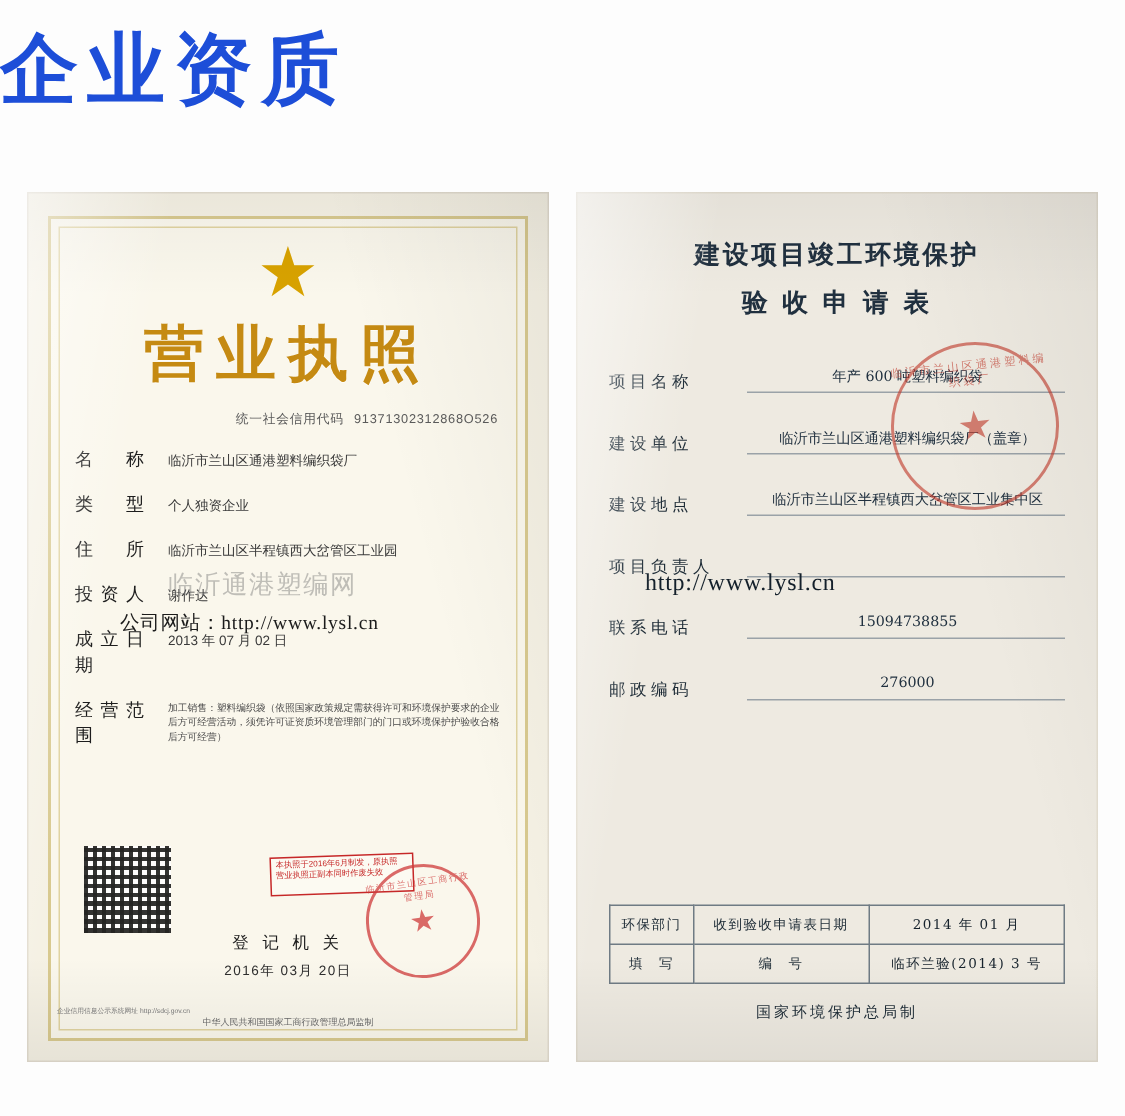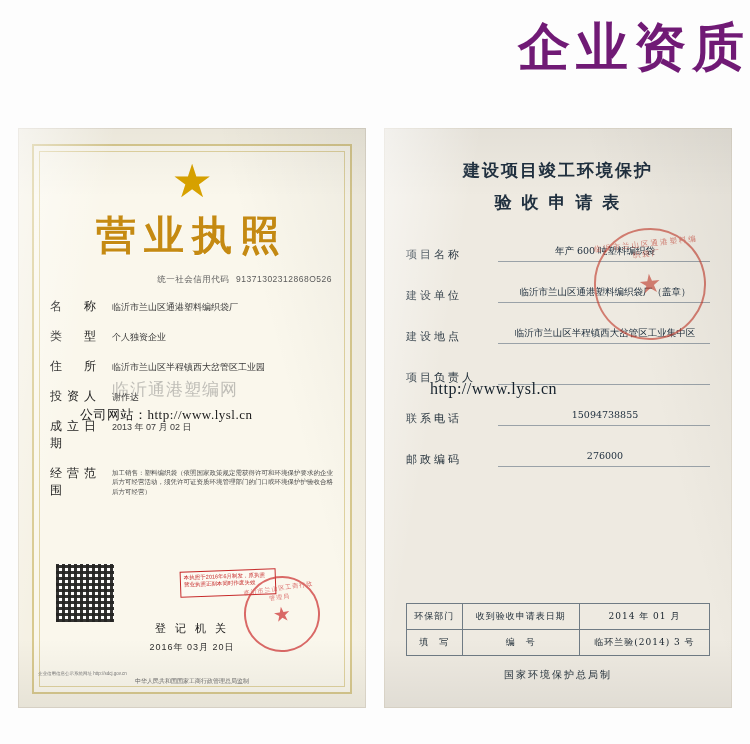--- a/index.html
+++ b/index.html
@@ -18,26 +18,26 @@
     width: 750px;
     height: 744px;
     background: #fdfdfd;
   }
   
   .page-title {
     position: absolute;
     top: 18px;
     left: 0;
     width: 750px;
-    text-align: right;
+    text-align: left;
     font-family: "DejaVu Serif", serif;
     font-size: 52px;
     font-weight: bold;
     letter-spacing: 6px;
-    color: #701a75;
+    color: #1d4ed8;
     line-height: 1.1;
   }
   
   .docs {
     position: absolute;
     top: 128px;
     left: 18px;
     width: 714px;
     height: 585px;
     display: flex;

